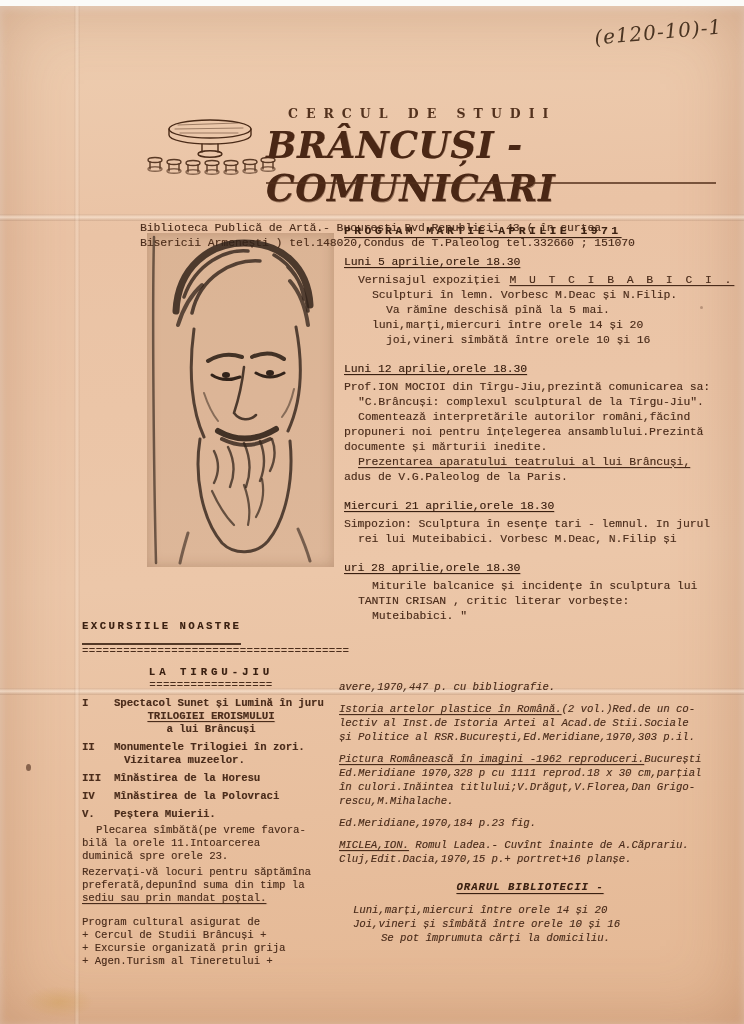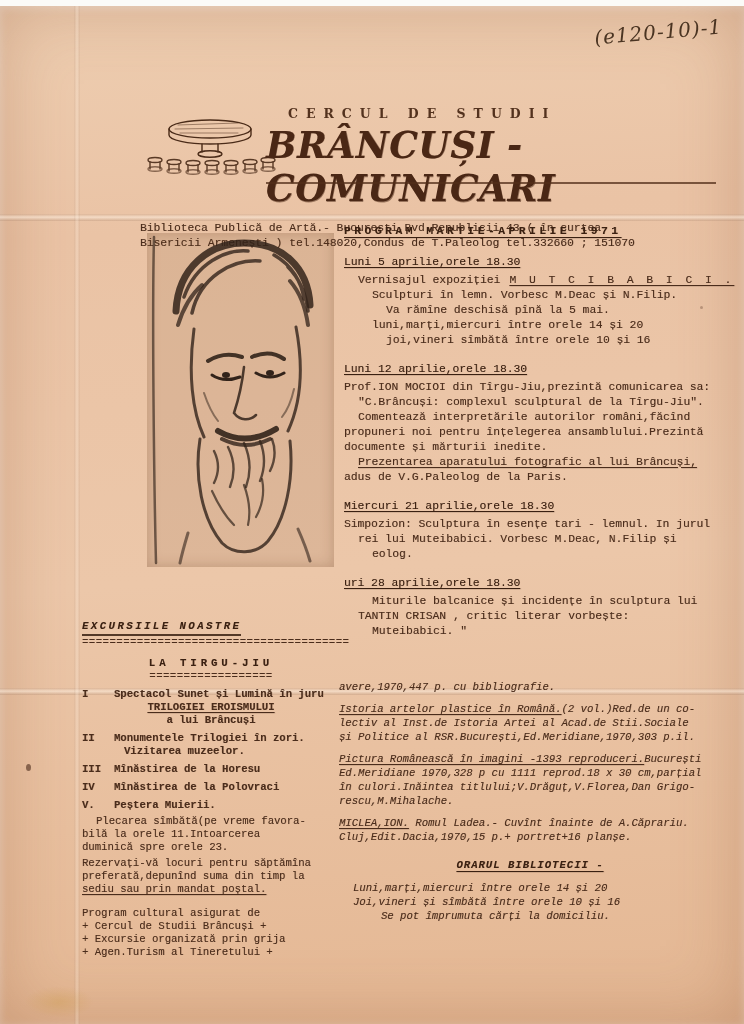--- a/index.html
+++ b/index.html
@@ -57,21 +57,21 @@
     text-decoration:underline; text-underline-offset:3px; margin-bottom:13px; }
   .event { margin-bottom:11px; }
   .ev-head { display:inline-block; color:#3a2011; text-decoration:underline;
     text-underline-offset:2px; margin-bottom:3px; }
   .sp-name { letter-spacing:3px; margin-left:9px; }
 
   
   .exc { position:absolute; left:82px; top:610px; width:258px; }
   .exc .t { font-size:10.6px; line-height:13px; }
   .exc-head { display:inline-block; font-weight:700; letter-spacing:2.5px; color:#3a2011;
-    border-bottom:2px solid rgba(58,32,17,.85); padding-bottom:1px;font-style:italic; }
+    border-bottom:2px solid rgba(58,32,17,.85); padding-bottom:10px; }
   .eq { letter-spacing:0.5px; line-height:11px; color:#4a2c1b; }
   .exc-sub { margin-top:8px; text-align:center; font-weight:700; letter-spacing:4px; color:#3a2011; }
   .item { display:flex; margin-top:5px; font-weight:700; }
   .item .num { width:32px; flex:0 0 32px; }
   .exc-par { margin-top:3px; }
   .exc-footer { margin-top:11px; }
 
   
   .bib { position:absolute; left:339px; top:674px; width:382px; }
   .bib .t { font-size:10.6px; line-height:14px;font-style:italic; }
@@ -175,29 +175,28 @@
       <div class="t i3">joi,vineri sîmbătă între orele 10 și 16</div>
     </div>
 
     <div class="event">
       <div class="t ev-head">Luni 12 aprilie,orele 18.30</div>
       <div class="t">Prof.ION MOCIOI din Tîrgu-Jiu,prezintă comunicarea sa:</div>
       <div class="t i1">"C.Brâncuși: complexul sculptural de la Tîrgu-Jiu".</div>
       <div class="t i1">Comentează interpretările autorilor români,făcînd</div>
       <div class="t">propuneri noi pentru înțelegerea ansamblului.Prezintă</div>
       <div class="t">documente și mărturii inedite.</div>
-      <div class="t i1"><span class="u">Prezentarea aparatului fotografic al lui Brâncuși,</span></div>
+      <div class="t i1"><span class="u">Prezentarea aparatului teatrului al lui Brâncuși,</span></div>
       <div class="t">adus de V.G.Paleolog de la Paris.</div>
     </div>
 
     <div class="event">
       <div class="t ev-head">Miercuri 21 aprilie,orele 18.30</div>
       <div class="t">Simpozion: Sculptura în esențe tari - lemnul. In jurul</div>
       <div class="t i1">rei lui Muteibabici. Vorbesc M.Deac, N.Filip și</div>
-      <div class="t i2">eolog.</div>
     </div>
 
     <div class="event">
       <div class="t ev-head">uri 28 aprilie,orele 18.30</div>
       <div class="t i2">Miturile balcanice și incidențe în sculptura lui</div>
       <div class="t i1">TANTIN CRISAN , critic literar vorbește:</div>
       <div class="t i2">Muteibabici. "</div>
     </div>
   </div>
 
@@ -250,27 +249,28 @@
   <div class="bib">
     <div class="t">avere,1970,447 p. cu bibliografie.</div>
 
     <div class="entry">
       <div class="t"><span class="u">Istoria artelor plastice în Română.</span><span>(2 vol.)Red.de un co-</span></div>
       <div class="t">lectiv al Inst.de Istoria Artei al Acad.de Stii.Sociale</div>
       <div class="t">și Politice al RSR.București,Ed.Meridiane,1970,303 p.il.</div>
     </div>
 
     <div class="entry">
-      <div class="t"><span class="u">Pictura Românească în imagini -1393 reproduceri.</span><span>București</span></div>
+      <div class="t"><span class="u">Pictura Românească în imagini -1962 reproduceri.</span><span>București</span></div>
       <div class="t">Ed.Meridiane 1970,328 p cu 1111 reprod.18 x 30 cm,parțial</div>
       <div class="t">în culori.Inăintea titlului;V.Drăguț,V.Florea,Dan Grigo-</div>
       <div class="t">rescu,M.Mihalache.</div>
     </div>
 
     <div class="entry">
+      <div class="t">Ed.Meridiane,1970,184 p.23 fig.</div>
     </div>
 
     <div class="entry">
       <div class="t"><span class="u">MICLEA,ION.</span><span> Romul Ladea.- Cuvînt înainte de A.Căprariu.</span></div>
       <div class="t">Cluj,Edit.Dacia,1970,15 p.+ portret+16 planșe.</div>
     </div>
 
     <div class="ctr">
       <div class="t hours-title">ORARUL BIBLIOTECII -</div>
     </div>

